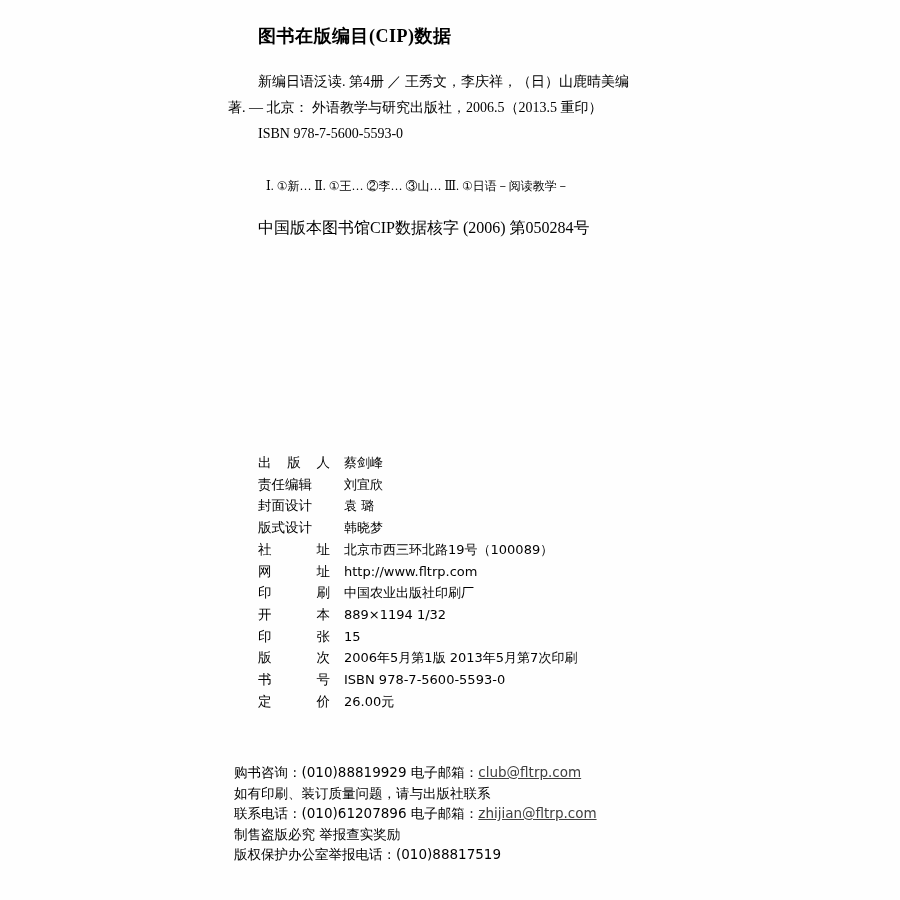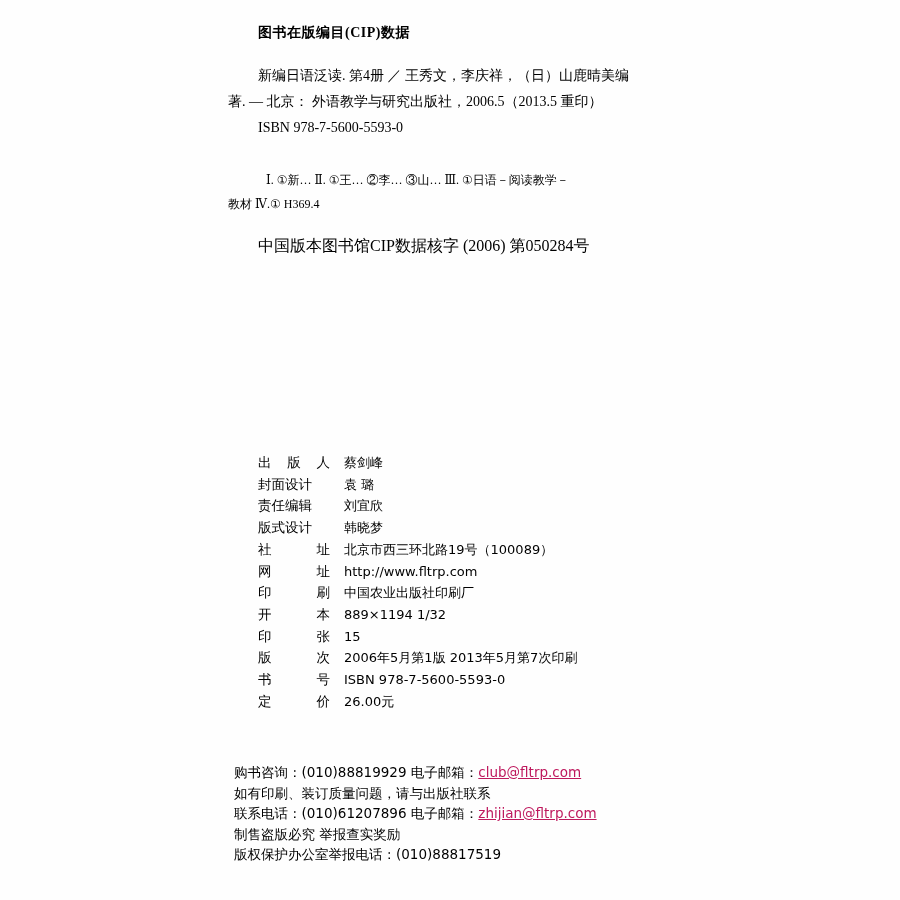--- a/index.html
+++ b/index.html
@@ -24,21 +24,21 @@
 
   
   .cip-block {
     position: absolute;
     left: 228px;
     top: 24px;
     width: 460px;
   }
   .cip-title {
     font-weight: bold;
-    font-size: 14px;
+    font-size: 18px;
     letter-spacing: 0.5px;
     margin-left: 30px;
     margin-bottom: 22px;
   }
   .cip-para {
     font-size: 14px;
     line-height: 24px;
     margin-bottom: 2px;
   }
   .indent {
@@ -100,67 +100,66 @@
     position: absolute;
     left: 234px;
     top: 762px;
     width: 560px;
     font-family: "DejaVu Sans", "Liberation Sans", sans-serif;
     font-size: 13.5px;
     line-height: 20.5px;
   }
   .contact-line { white-space: nowrap; }
   .email-link {
-    color: #be185d;
+    color: #404040;
     text-decoration: underline;
   }
 </style>
 </head>
 <body>
 
 <div class="page">
 
   <div class="cip-block">
     <div class="cip-title">图书在版编目(CIP)数据</div>
 
     <div class="cip-para indent">新编日语泛读. 第4册 ／ 王秀文，李庆祥，（日）山鹿晴美编</div>
     <div class="cip-para line2">著. — 北京： 外语教学与研究出版社，2006.5（2013.5 重印）</div>
     <div class="cip-isbn">ISBN 978-7-5600-5593-0</div>
 
     <div class="cip-class">
       <div class="l1">Ⅰ. ①新… Ⅱ. ①王… ②李… ③山… Ⅲ. ①日语－阅读教学－</div>
-      <div class="l2">教材 Ⅳ.① H369.4</div>
     </div>
 
     <div class="cip-number">中国版本图书馆CIP数据核字 (2006) 第050284号</div>
   </div>
 
   <div class="colophon">
 
     <div class="col-row">
       <div class="col-label">
         <span>出</span>
         <span>版</span>
         <span>人</span>
       </div>
       <div class="col-value">蔡剑峰</div>
     </div>
 
     <div class="col-row">
       <div class="col-label">
+        <span>责任编辑</span>
+      </div>
+      <div class="col-value">刘宜欣</div>
+    </div>
+
+    <div class="col-row">
+      <div class="col-label">
         <span>封面设计</span>
       </div>
       <div class="col-value">袁  璐</div>
-    </div>
-
-    <div class="col-row">
-      <div class="col-label">
-        <span>责任编辑</span>
-      </div>
-      <div class="col-value">刘宜欣</div>
     </div>
 
     <div class="col-row">
       <div class="col-label">
         <span>版式设计</span>
       </div>
       <div class="col-value">韩晓梦</div>
     </div>
 
 

